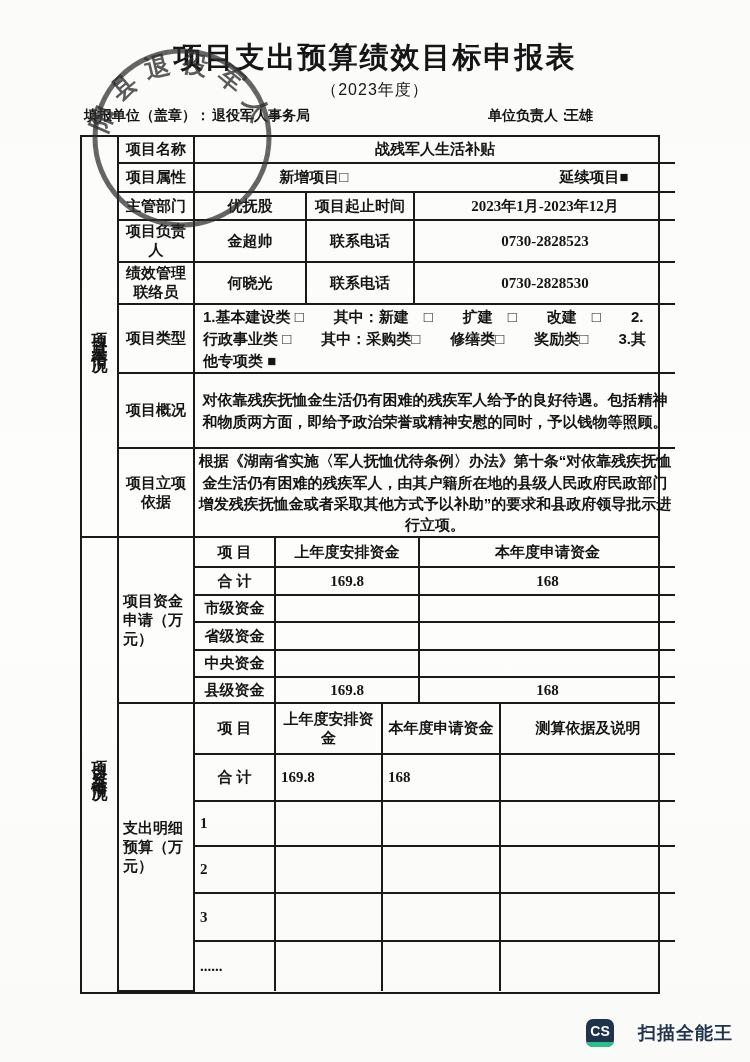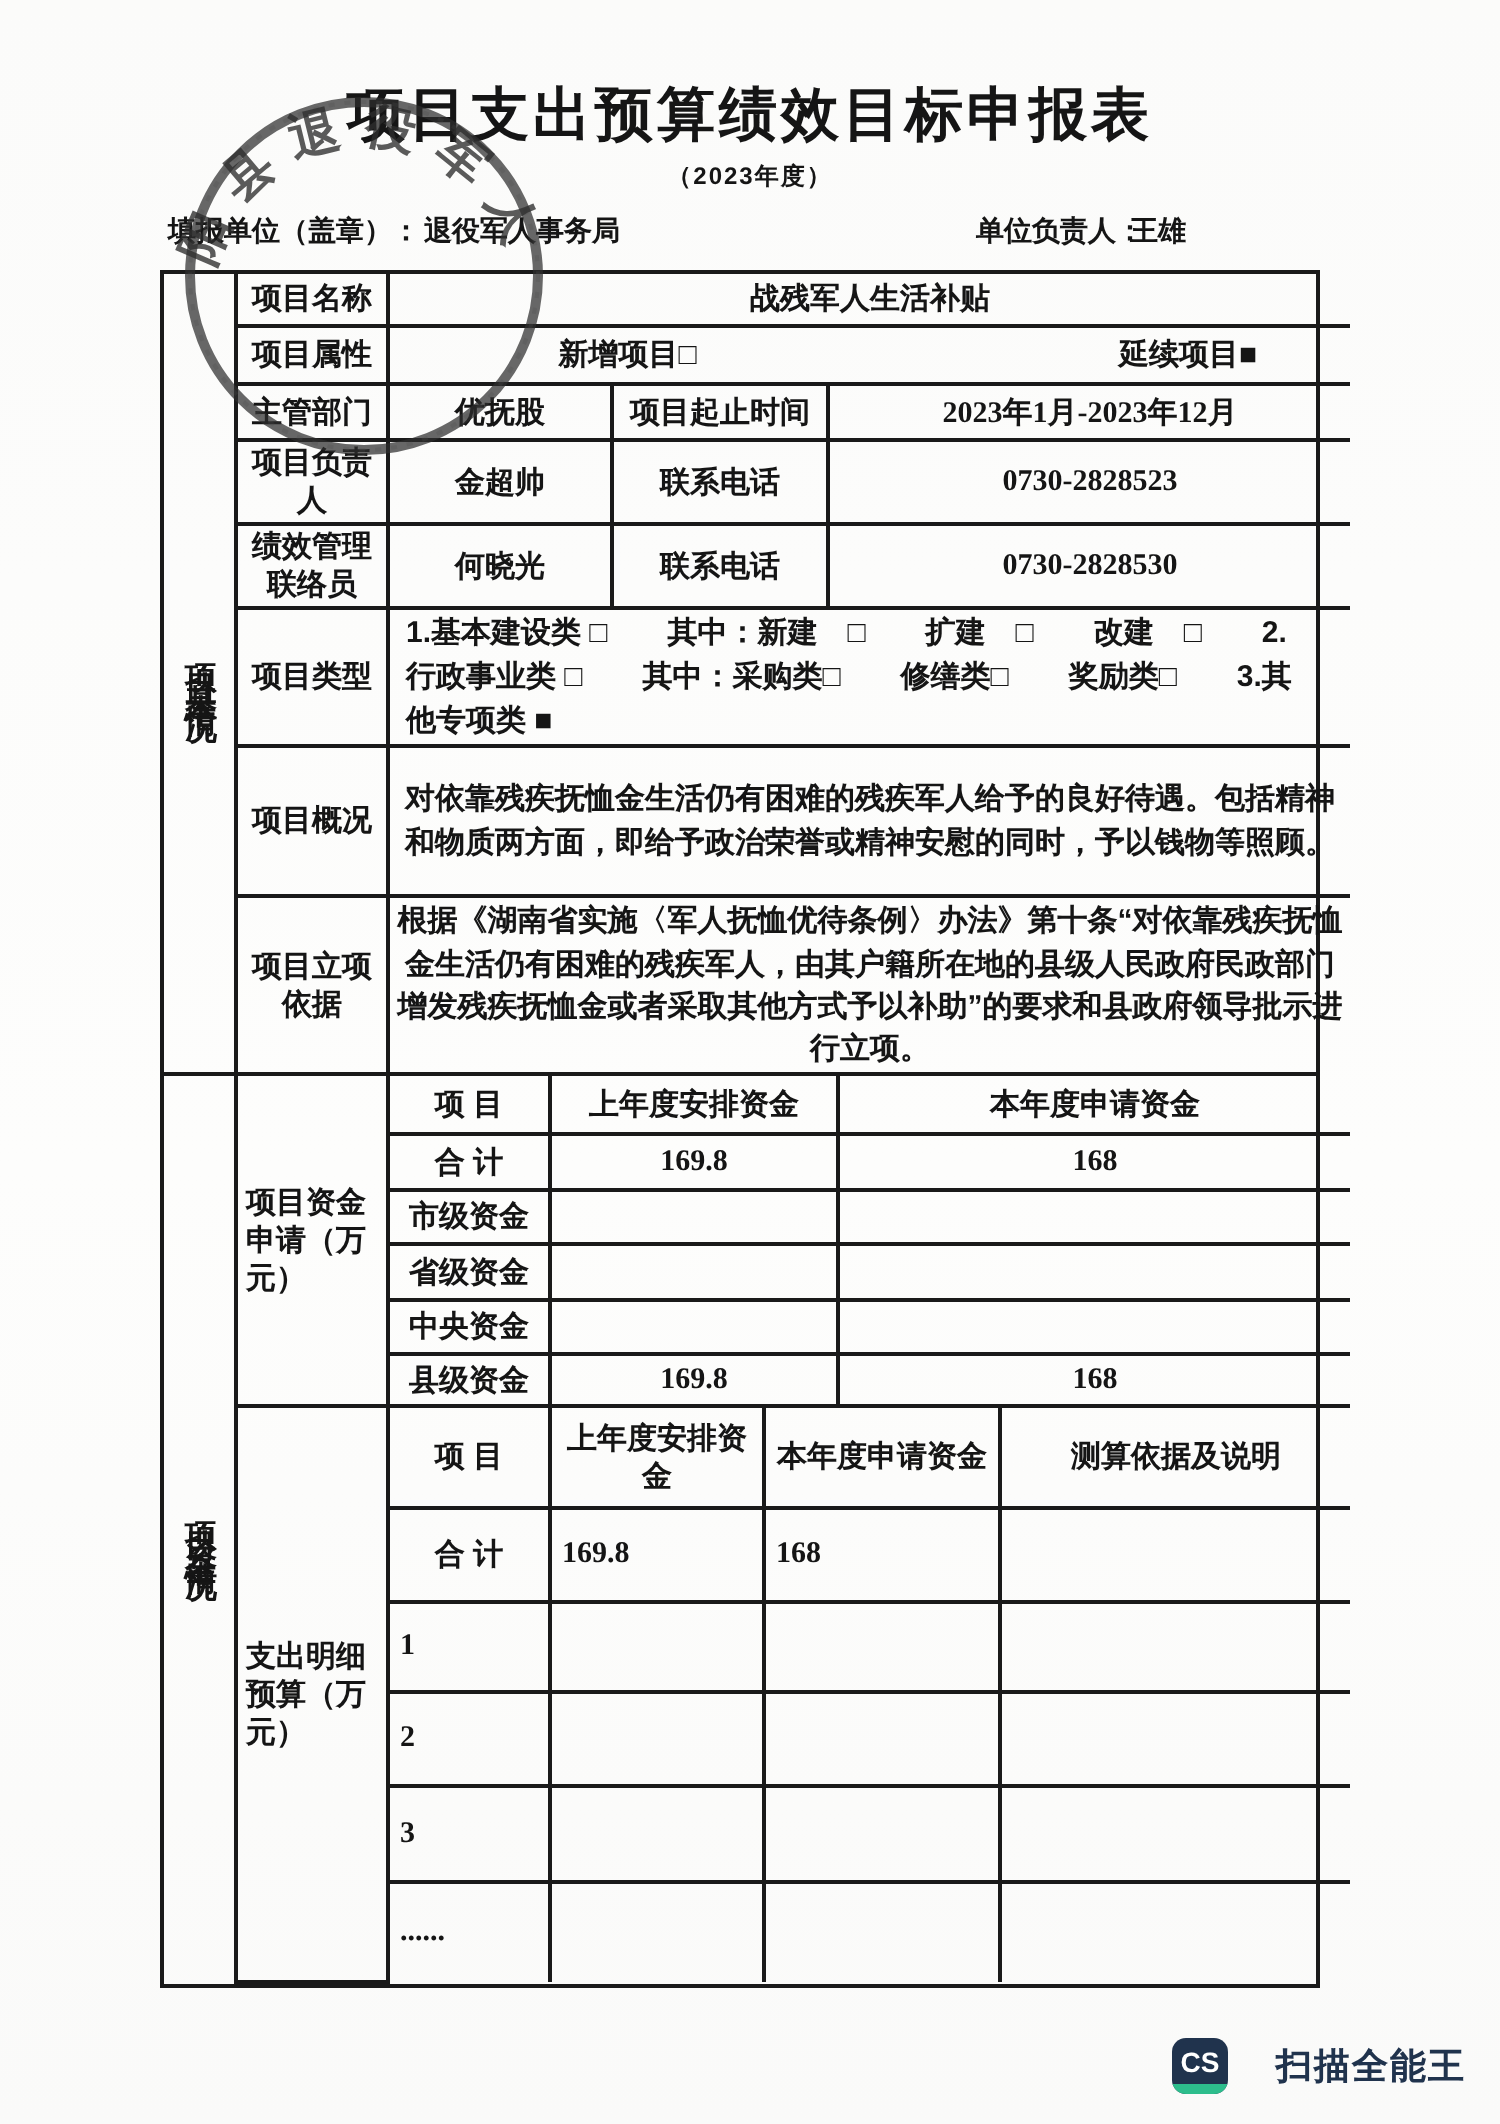--- a/index.html
+++ b/index.html
@@ -20,21 +20,21 @@
     position:relative;width:750px;height:1062px;
     background:linear-gradient(180deg,#fbfbfa 0%,#fdfdfc 55%,#fafaf9 100%);
     overflow:hidden;
   }
   .doc-title{
     position:absolute;top:38px;left:0;width:750px;
     text-align:center;font-size:29px;font-weight:bold;letter-spacing:2px;
   }
   .doc-subtitle{
     position:absolute;top:80px;left:0;width:750px;
-    text-align:center;font-size:12px;font-weight:bold;letter-spacing:1px;
+    text-align:center;font-size:16px;font-weight:normal;letter-spacing:1px;
   }
   .header-line{position:absolute;top:107px;left:0;width:750px;height:22px;font-size:14px;font-weight:bold;}
   .hl-unit-label{position:absolute;left:84px;top:0;}
   .hl-unit-value{position:absolute;left:212px;top:0;}
   .hl-head-label{position:absolute;left:468px;top:0;margin-left:20px;}
   .hl-head-value{position:absolute;left:565px;top:0;}
 
   
   .main-wrap{position:absolute;left:80px;top:135px;width:594px;}
   table{border-collapse:collapse;border-spacing:0;}

